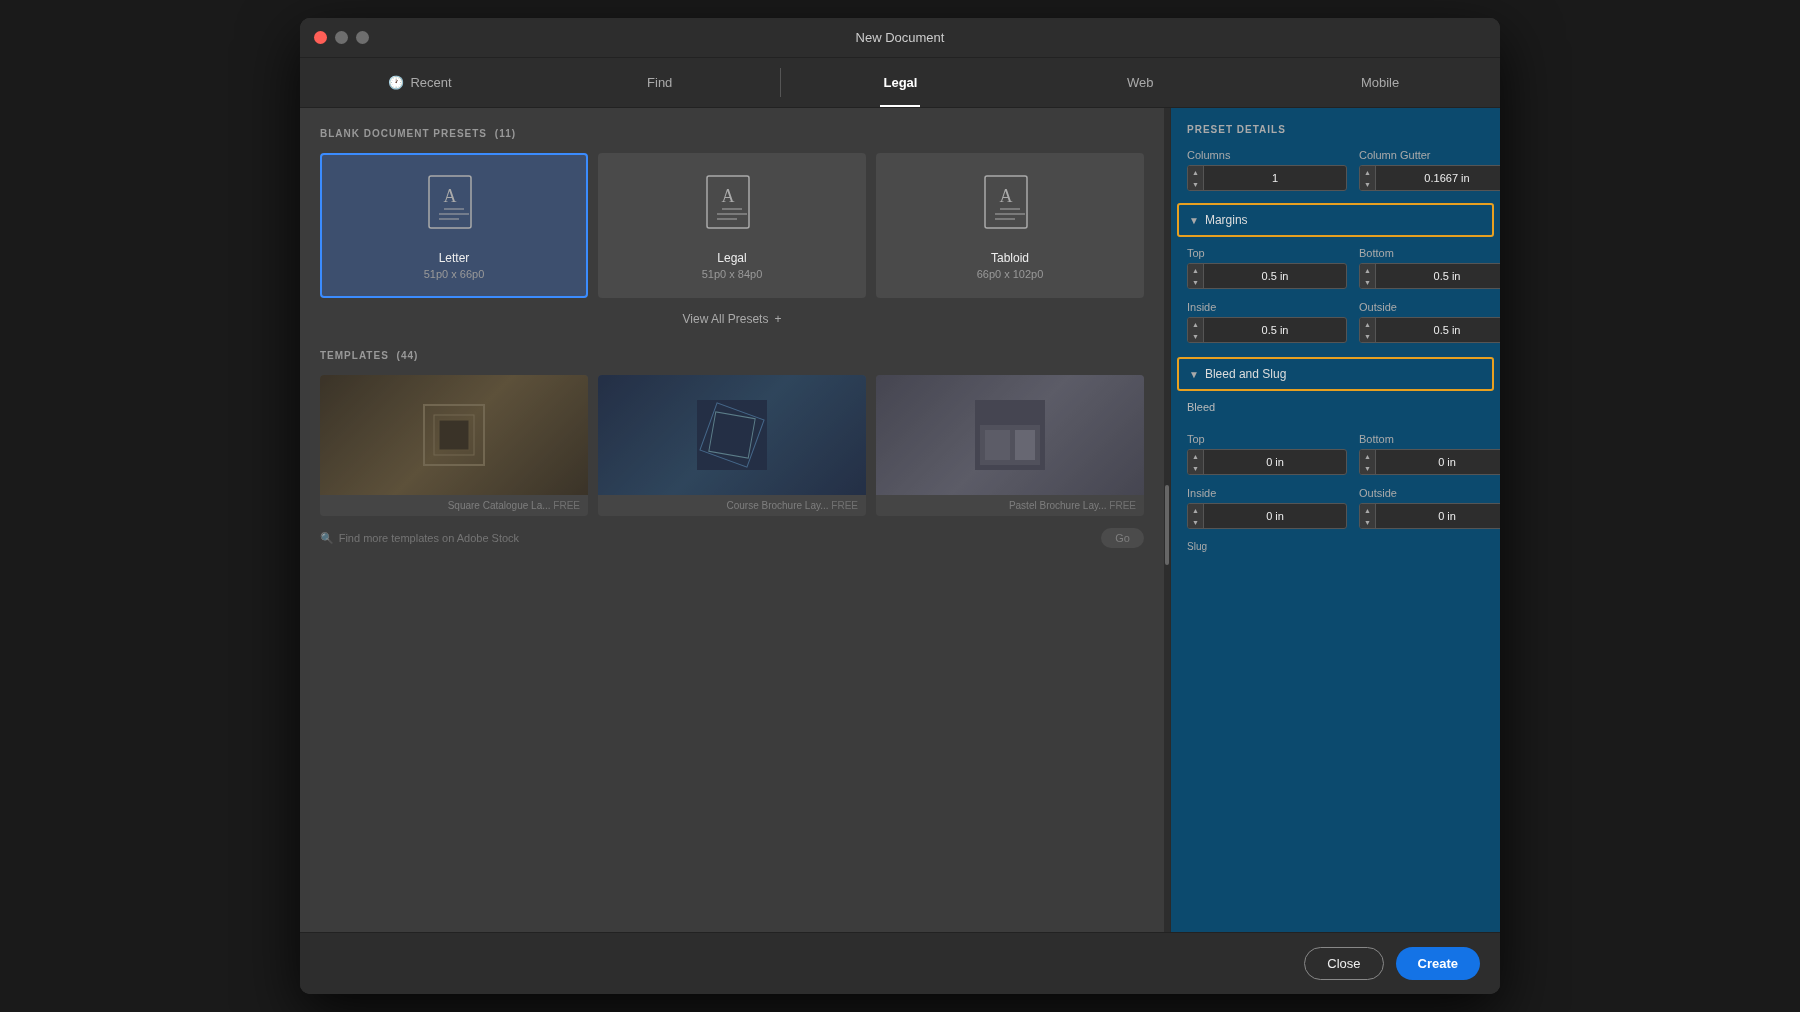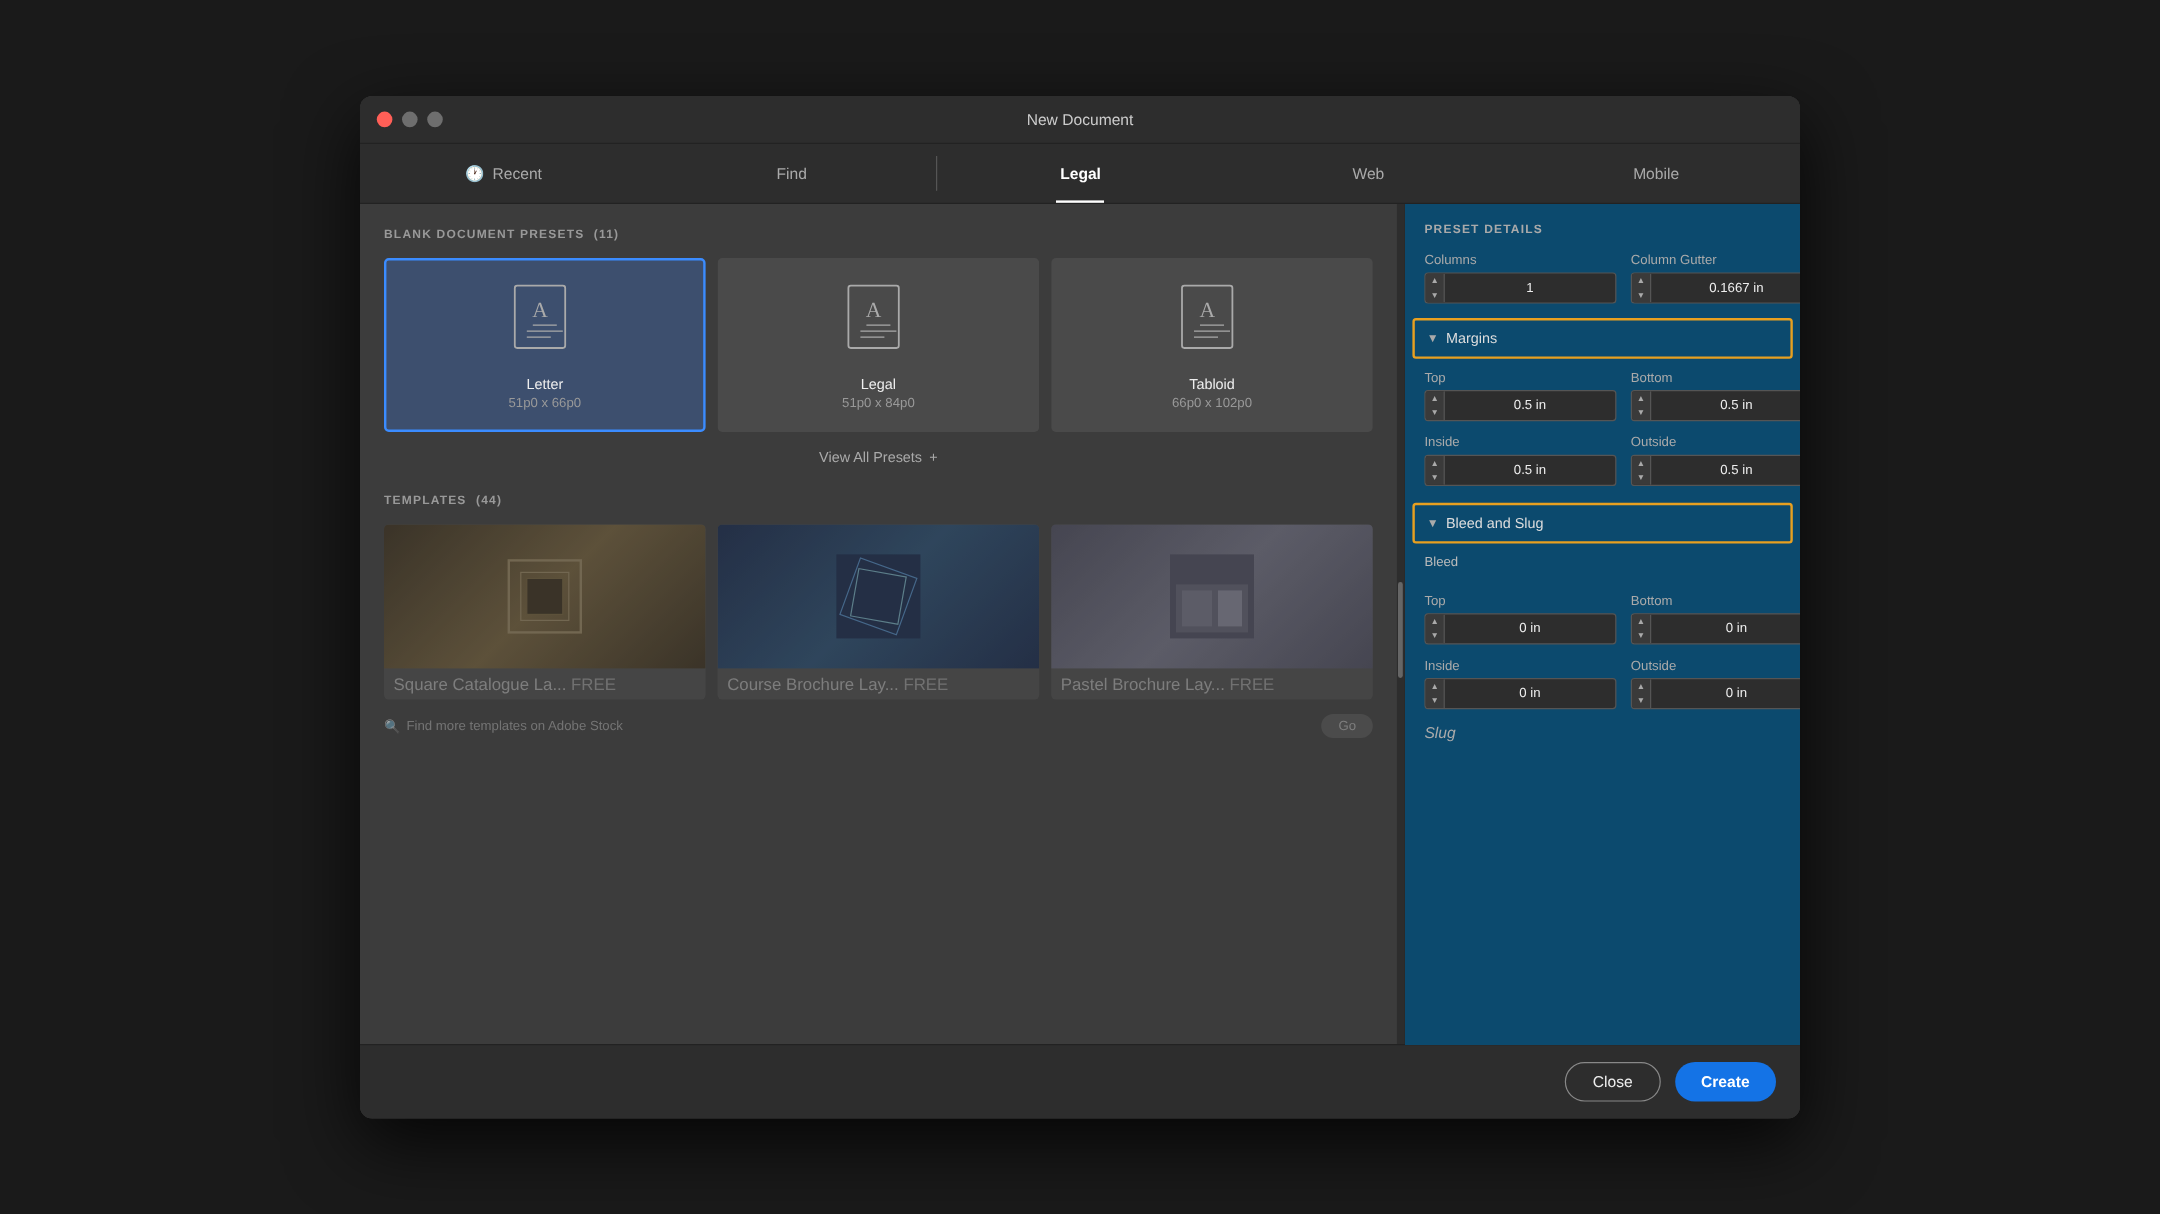--- a/index.html
+++ b/index.html
@@ -83,21 +83,21 @@
       height: 2px;
       background: #fff;
     }
     .tab-divider {
       width: 1px;
       background: #555;
       margin: 10px 0;
     }
     .content {
       display: flex;
-      height: 700px;
+      height: 824px;
     }
     .left-panel {
       flex: 1;
       background: #3c3c3c;
       padding: 20px;
       overflow-y: auto;
       position: relative;
     }
     .left-panel::-webkit-scrollbar { width: 6px; }
     .left-panel::-webkit-scrollbar-track { background: #333; }
@@ -183,23 +183,23 @@
       background: linear-gradient(135deg, #3a3020 0%, #6b5a3a 50%, #3a3020 100%);
     }
     .template-thumb-2 {
       background: linear-gradient(135deg, #1a2a4a 0%, #2a4a6a 50%, #1a2a4a 100%);
     }
     .template-thumb-3 {
       background: linear-gradient(135deg, #4a4a5a 0%, #6a6a7a 50%, #4a4a5a 100%);
     }
     .template-label {
       color: #999;
-      font-size: 14px;
+      font-size: 10px;
       padding: 5px 8px;
-      text-align: left;
+      text-align: right;
     }
     .search-bar {
       display: flex;
       align-items: center;
       justify-content: space-between;
       margin-top: 12px;
       opacity: 0.6;
     }
     .search-text {
       color: #999;
@@ -321,23 +321,22 @@
       color: #aaa;
       font-size: 10px;
     }
     .section-sub-label {
       color: #bbb;
       font-size: 11px;
       margin: 6px 0 20px 0;
     }
     .slug-label {
       color: #aaa;
-      font-size: 13px;
+      font-size: 10px;
       margin-top: 3px;
-      font-style: italic;
     }
     .bottom-bar {
       background: #2d2d2d;
       padding: 14px 20px;
       display: flex;
       justify-content: flex-end;
       gap: 12px;
       border-top: 1px solid #222;
     }
     .btn-close-doc {

